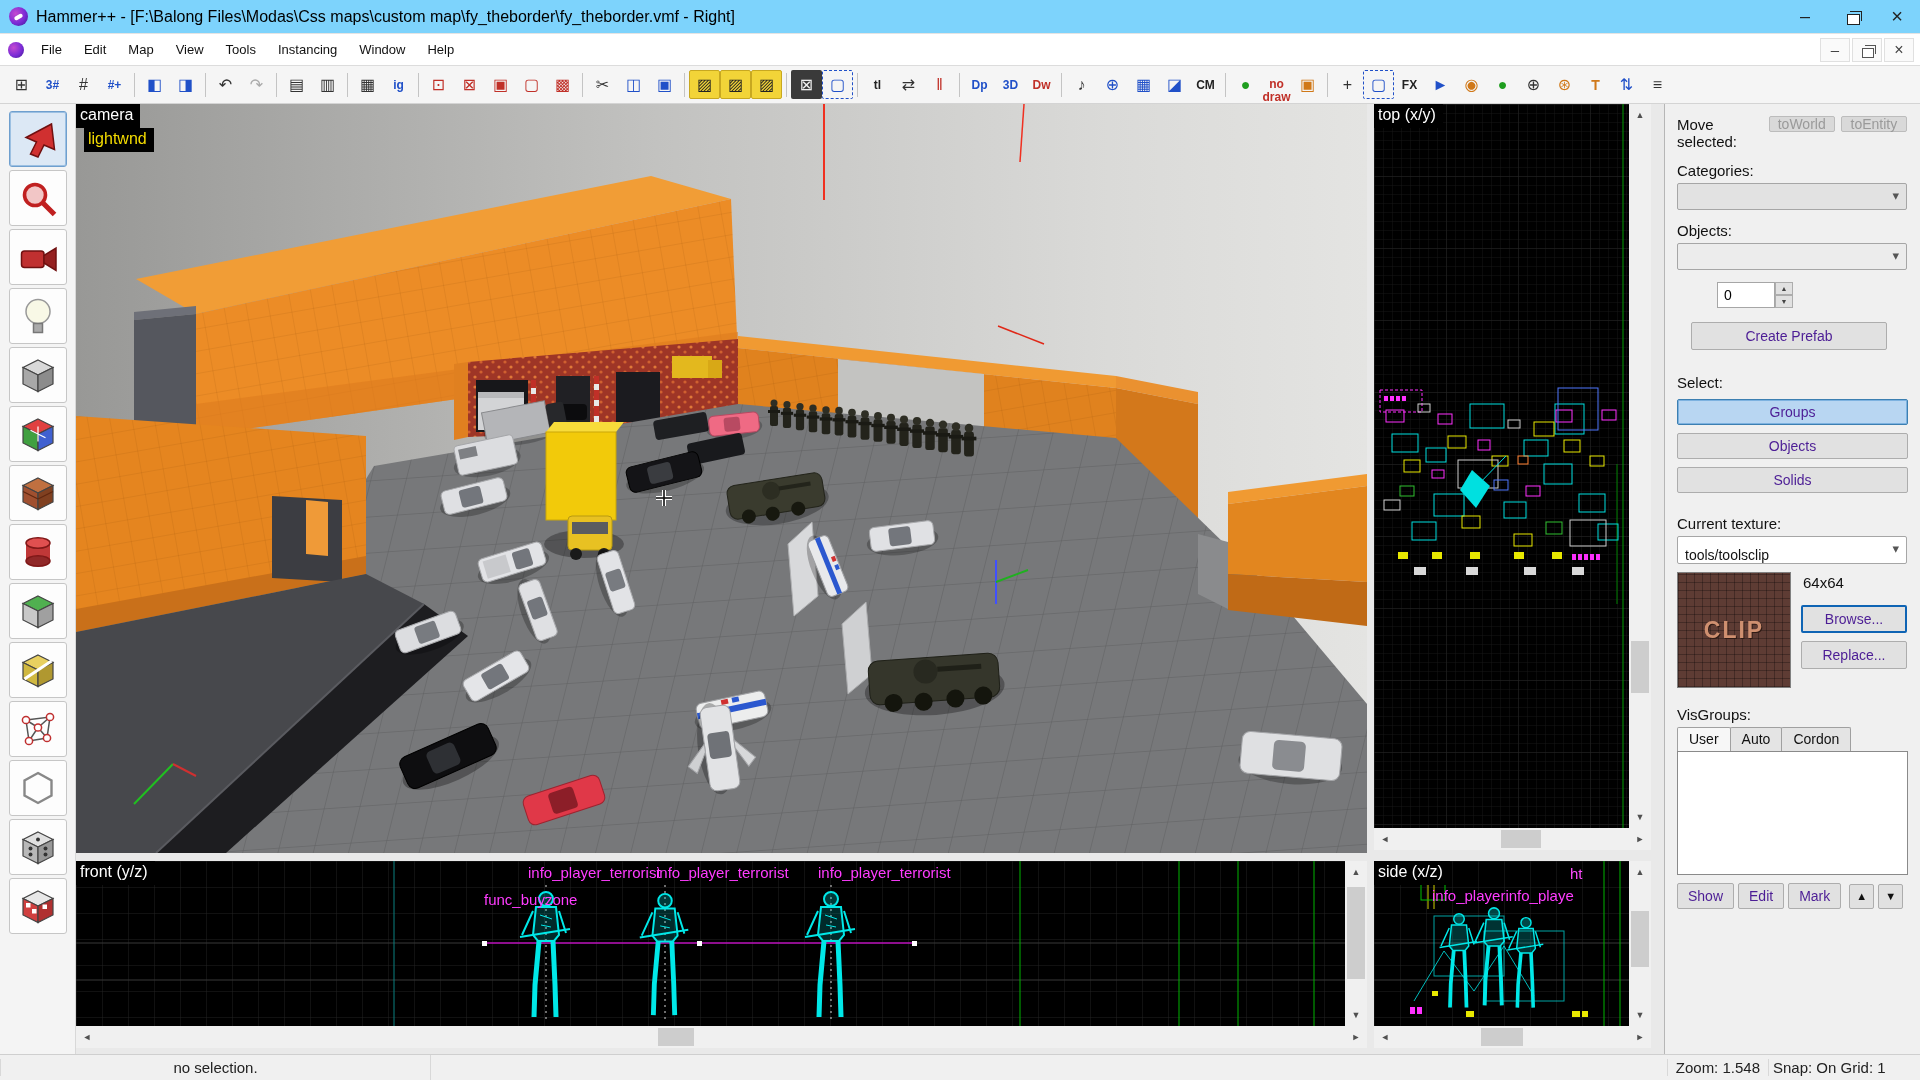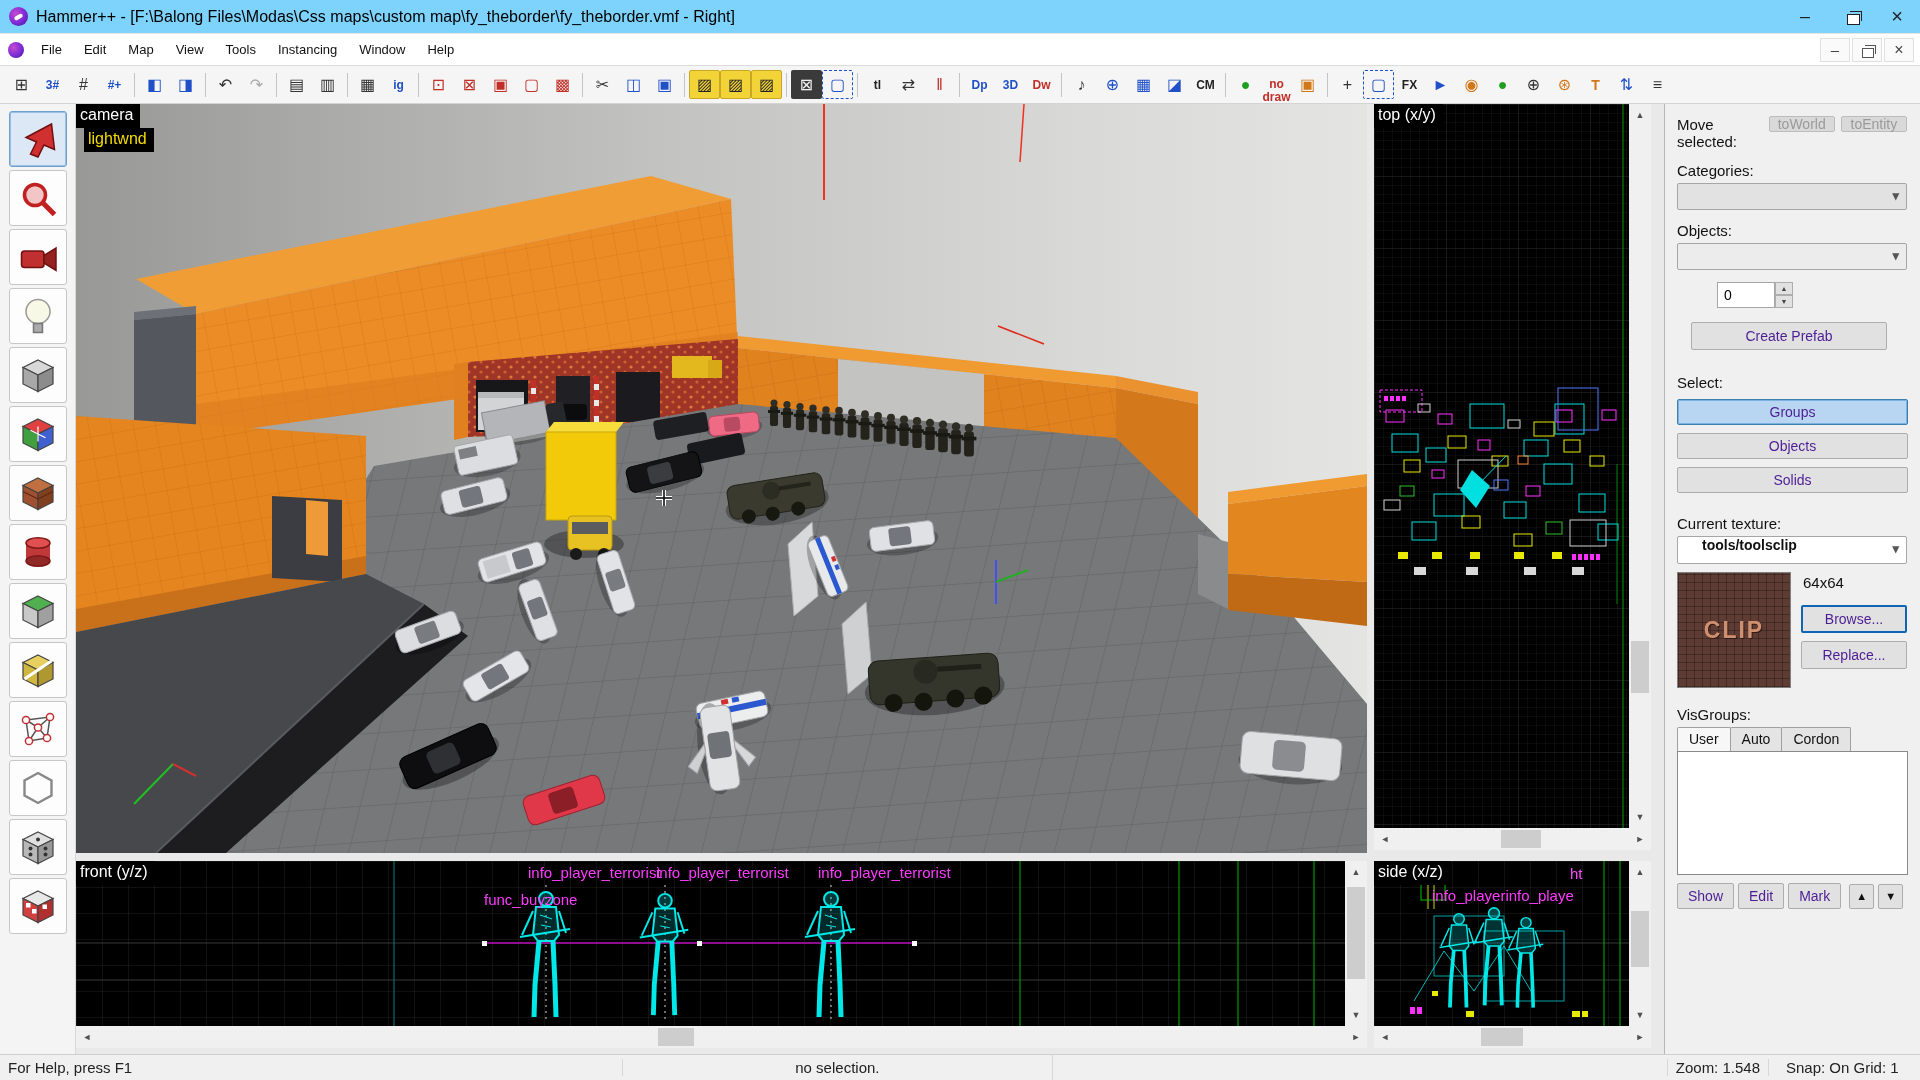--- a/index.html
+++ b/index.html
@@ -81,22 +81,22 @@
 
   
   #right-panel { width:255px; background:#f0f0f0; border-left:1px solid #b6b6b6; padding:10px 12px 0 12px; }
   .rp-label { font-size:15px; color:#111; }
   .move-row { display:flex; align-items:flex-start; }
   .move-label { width:88px; line-height:17px; }
   .btn { background:#e1e1e1; border:1px solid #adadad; border-radius:2px; font-size:14px;
     display:flex; align-items:center; justify-content:center; color:#4c1d95; }
   .btn.disabled { background:#d9d9d9; border-color:#bcbcbc; color:#9a9a9a; }
   .mini-btn { width:68px; height:16px; margin-left:6px; }
-  .combo { height:27px; border:1px solid #a6a6a6; border-radius:2px; background:#fff; display:flex; align-items:flex-start;
-    padding-left:24px; font-size:14px; position:relative;font-weight:bold; }
+  .combo { height:27px; border:1px solid #a6a6a6; border-radius:2px; background:#fff; display:flex; align-items:flex-end;
+    padding-left:7px; font-size:14px; position:relative; }
   .combo.disabled { background:#e2e2e2; color:#808080; }
   .combo::after { content:"▾"; position:absolute; right:7px; top:4px; color:#555; font-size:13px; }
   .spin-row { display:flex; margin-left:40px; }
   .spin-input { width:58px; height:26px; border:1px solid #a6a6a6; background:#fff; padding-left:6px; font-size:14px;
     font-family:"Liberation Sans",sans-serif; }
   .spin-btns { display:flex; flex-direction:column; }
   .spin-b { width:18px; height:13px; background:#e1e1e1; border:1px solid #adadad; display:flex; align-items:center;
     justify-content:center; font-size:7px; color:#444; }
   .spin-up::before{content:"▲";} .spin-dn::before{content:"▼";}
   .wide-btn { width:231px; height:26px; margin-top:8px; }
@@ -122,21 +122,21 @@
   .arrow-b { width:25px; height:25px; font-size:11px; color:#111; margin-left:4px; }
   .arr-up::before{content:"▲";} .arr-dn::before{content:"▼";}
 
   
   #statusbar { height:26px; background:#f0f0f0; border-top:1px solid #cfcfcf; display:flex; align-items:center;
     font-size:15px; color:#222; overflow:hidden; }
   .st-help { flex:1; padding-left:8px; }
   .st-sel { width:430px; text-align:center; border-left:1px solid #d8d8d8; }
   .st-gap { flex:1; border-left:1px solid #d8d8d8; height:100%; }
   .st-zoom { padding:0 8px; border-left:1px solid #d8d8d8; white-space:nowrap; }
-  .st-snap { width:152px; padding-left:17px; border-left:1px solid #d8d8d8; white-space:nowrap; overflow:hidden; }
+  .st-snap { width:152px; padding-left:4px; border-left:1px solid #d8d8d8; white-space:nowrap; overflow:hidden; }
 
   svg text { font-family:"Liberation Sans", sans-serif; }
 </style>
 </head>
 <body>
 
 <div id="titlebar">
   <div class="app-icon"></div>
   <div id="title-text">Hammer++ - [F:\Balong Files\Modas\Css maps\custom map\fy_theborder\fy_theborder.vmf - Right]</div>
   <div id="win-controls">
@@ -905,18 +905,17 @@
       <div class="btn vg-b">Show</div>
       <div class="btn vg-b">Edit</div>
       <div class="btn vg-b">Mark</div>
       <div class="btn arrow-b arr-up"></div>
       <div class="btn arrow-b arr-dn"></div>
     </div>
   </div>
 </div>
 
 <div id="statusbar">
-  <div class="st-help">For Help, press F1</div>
   <div class="st-sel">no selection.</div>
   <div class="st-gap"></div>
   <div class="st-zoom">Zoom: 1.548</div>
   <div class="st-snap">Snap: On Grid: 1</div>
 </div>
 
 </body></html>

